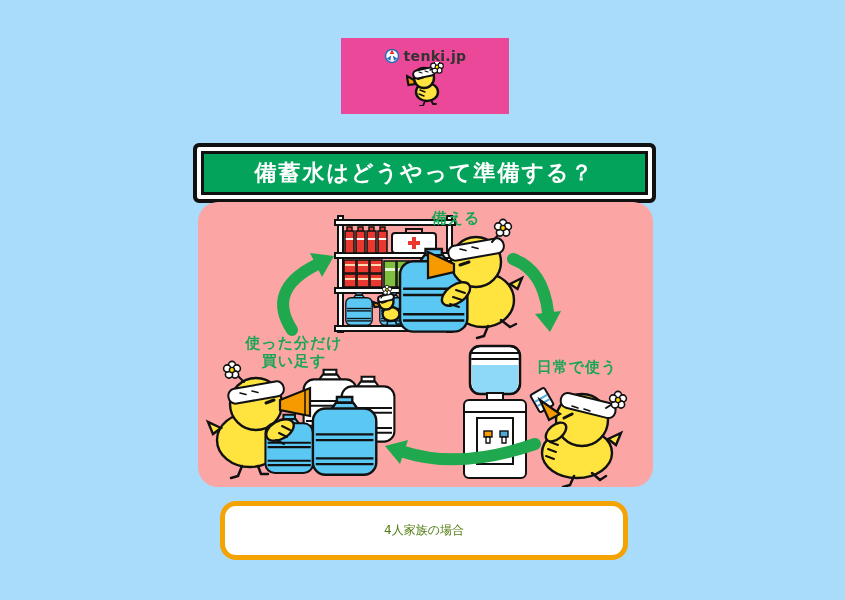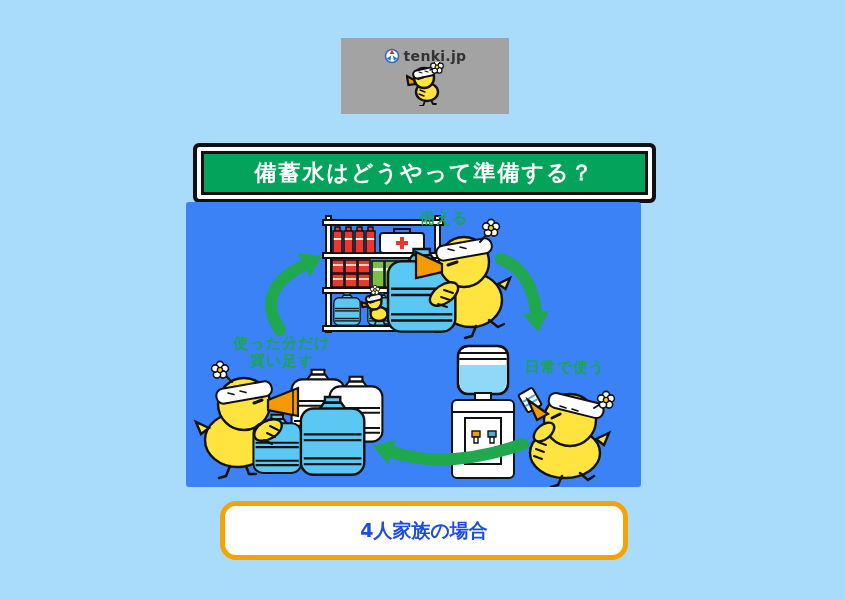--- a/index.html
+++ b/index.html
@@ -5,45 +5,45 @@
   html,body{margin:0;padding:0}
   body{
     width:845px;height:600px;position:relative;overflow:hidden;
     background:var(--page-bg,#A9DCFB);
     font-family:"DejaVu Sans","Liberation Sans",sans-serif;
   }
   *{box-sizing:border-box}
   .abs{position:absolute}
 
   
-  .brand-card{left:341px;top:38px;width:168px;height:76px;background:#a3a3a3;
+  .brand-card{left:341px;top:38px;width:168px;height:76px;background:#ec4899;
     display:flex;flex-direction:column;align-items:center;justify-content:center;gap:2px}
   .brand-row{display:flex;align-items:center;gap:4px;margin-top:2px}
   .brand-text{font-size:14px;font-weight:bold;color:#333;letter-spacing:.3px}
   .series-row{display:flex;align-items:center}
   .series-title{font-size:30px;font-weight:bold;color:#111;line-height:1}
   .mascot{margin-left:1px;margin-top:-4px}
 
   
   .banner{left:193px;top:143px;width:463px;height:60px;
     background:var(--banner-green,#04A35C);
     border:4px solid #111;border-radius:6px;
     box-shadow:inset 0 0 0 4px #fff, inset 0 0 0 7px #111;
     display:flex;align-items:center;justify-content:center}
   .banner span{color:#fff;font-size:22px;font-weight:bold;letter-spacing:2px}
 
   
-  .diagram-card{left:186px;top:202px;width:455px;height:285px;background:#3b82f6;border-radius:3px}
+  .diagram-card{left:198px;top:202px;width:455px;height:285px;background:#fca5a5;border-radius:20px}
   .diagram-card svg{display:block}
 
   
   .note-card{left:220px;top:501px;width:408px;height:59px;background:#fff;
     border:5px solid var(--note-border-orange,#F5A302);border-radius:16px;
     display:flex;flex-direction:column;align-items:center;justify-content:center;
-    font-size:19px;font-weight:bold;color:#1d4ed8;line-height:1.45;text-align:center}
+    font-size:12px;font-weight:normal;color:#4d7c0f;line-height:1.45;text-align:center}
 
   
   .white-bk{fill:#fff;stroke:#111;stroke-width:2}
   .yellow{fill:var(--chick-yellow,#FFE33E);stroke:#111;stroke-width:2.4}
   .band{fill:#fff;stroke:#111;stroke-width:2}
   .orange{fill:var(--beak-orange,#F59B00);stroke:#111;stroke-width:2.2}
   .ink{stroke:#111;stroke-linecap:round;fill:none}
   .petal{fill:#fff;stroke:#111;stroke-width:1.6}
   .flower-center{fill:#FFD400;stroke:#111;stroke-width:1.4}
   .gtext{fill:var(--accent-green,#18A656);font-weight:bold;font-size:15px;

